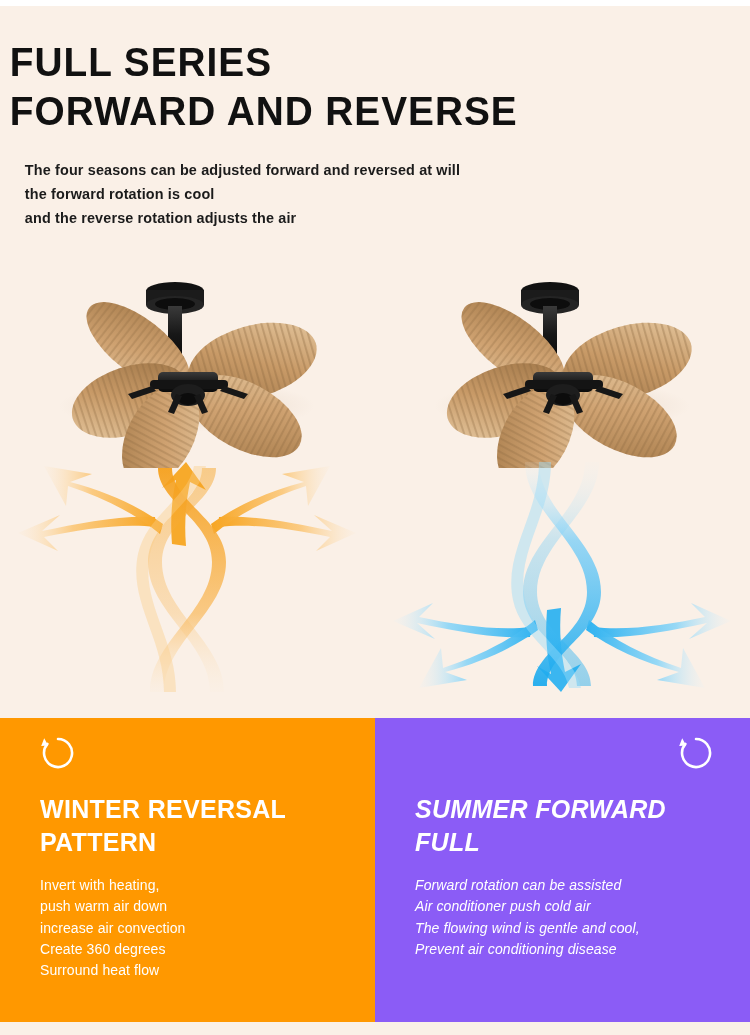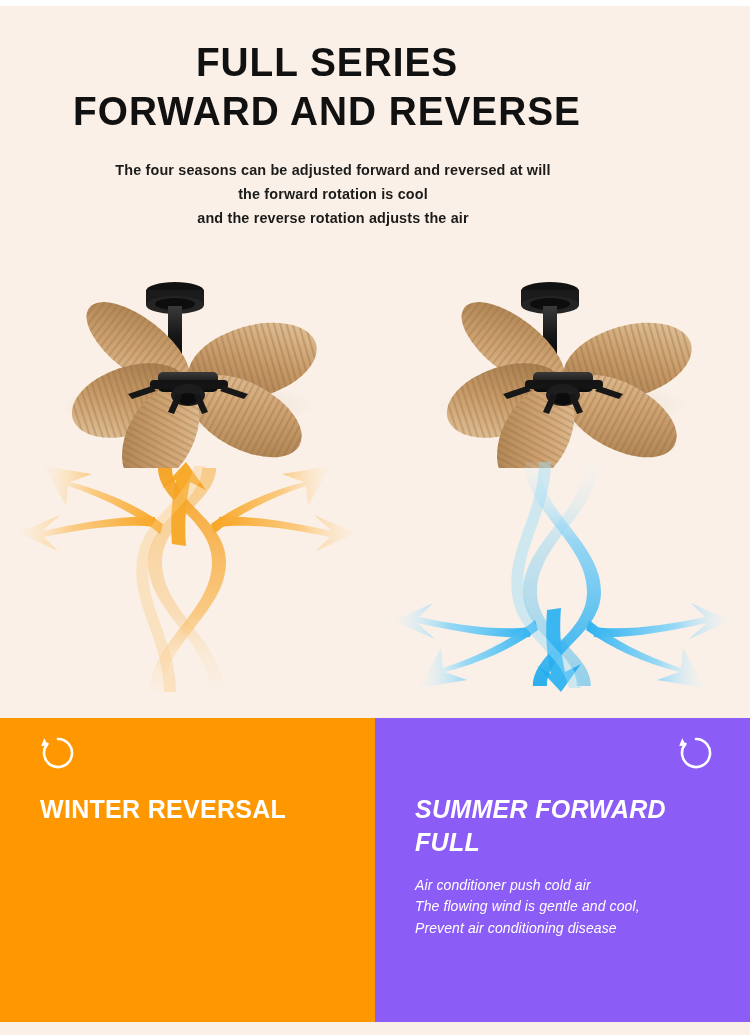--- a/index.html
+++ b/index.html
@@ -34,21 +34,20 @@
     bottom:0; left:0;
     width:750px; height:13px;
     background:#FAF0E7;
   }
 
   
   .header {
     position:absolute;
     top:38px; left:0;
     width:654px;
-    text-align:center;
   }
   .title-line {
     font-family:"Liberation Sans Narrow","Liberation Sans", sans-serif;
     font-weight:bold;
     font-size:40px;
     letter-spacing:1px;
     color:#111111;
     line-height:1.22;
     white-space:nowrap;
     transform:scaleX(0.97);
@@ -383,36 +382,45 @@
   <div class="modes">
 
     <div class="mode winter">
       <svg class="mode-icon" viewBox="0 0 36 36">
         <path d="M18,4 A14,14 0 1,1 7.4,8.9" fill="none" stroke="#ffffff" stroke-width="2.6" stroke-linecap="round"></path>
         <path d="M4.2,3.2 L8.2,10.6 L1.2,10.9 Z" fill="#ffffff"></path>
       </svg>
 
       <div class="mode-title">
         <div>WINTER REVERSAL</div>
-      </div>
-
+        <div>PATTERN</div>
+      </div>
+
+      <div class="mode-body">
+        <div class="mode-line">Invert with heating,</div>
+        <div class="mode-line">push warm air down</div>
+        <div class="mode-line">increase air convection</div>
+        <div class="mode-line">Create 360 degrees</div>
+        <div class="mode-line">Surround heat flow</div>
+      </div>
     </div>
 
     <div class="mode summer">
       <svg class="mode-icon" viewBox="0 0 36 36">
         <path d="M18,4 A14,14 0 1,1 7.4,8.9" fill="none" stroke="#ffffff" stroke-width="2.6" stroke-linecap="round"></path>
         <path d="M4.2,3.2 L8.2,10.6 L1.2,10.9 Z" fill="#ffffff"></path>
       </svg>
 
       <div class="mode-title">
         <div>SUMMER FORWARD</div>
         <div>FULL</div>
       </div>
 
       <div class="mode-body">
+        <div class="mode-line">Forward rotation can be assisted</div>
         <div class="mode-line">Air conditioner push cold air</div>
         <div class="mode-line">The flowing wind is gentle and cool,</div>
         <div class="mode-line">Prevent air conditioning disease</div>
       </div>
     </div>
   </div>
 
   <div class="bottom-strip"></div>
 </div>
 

